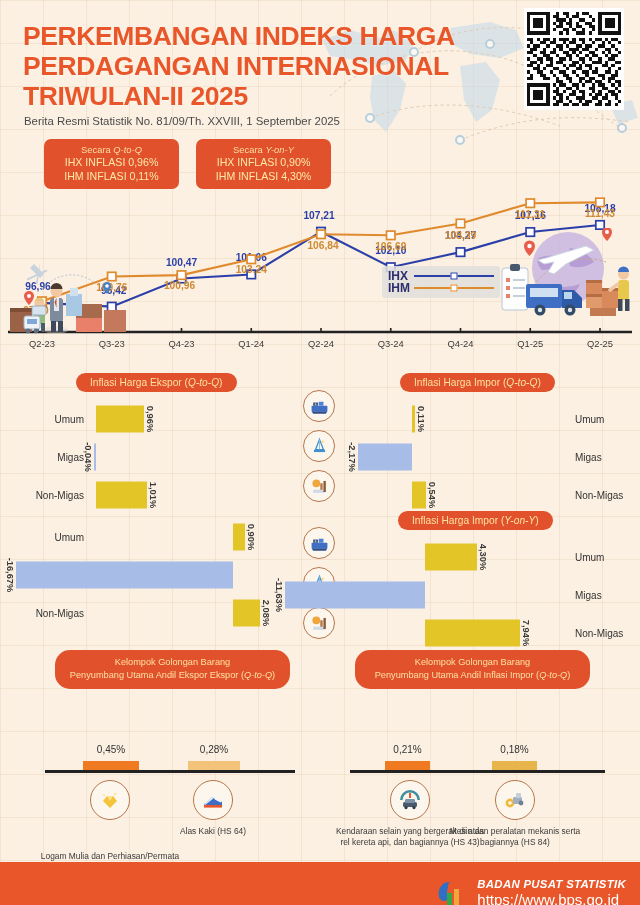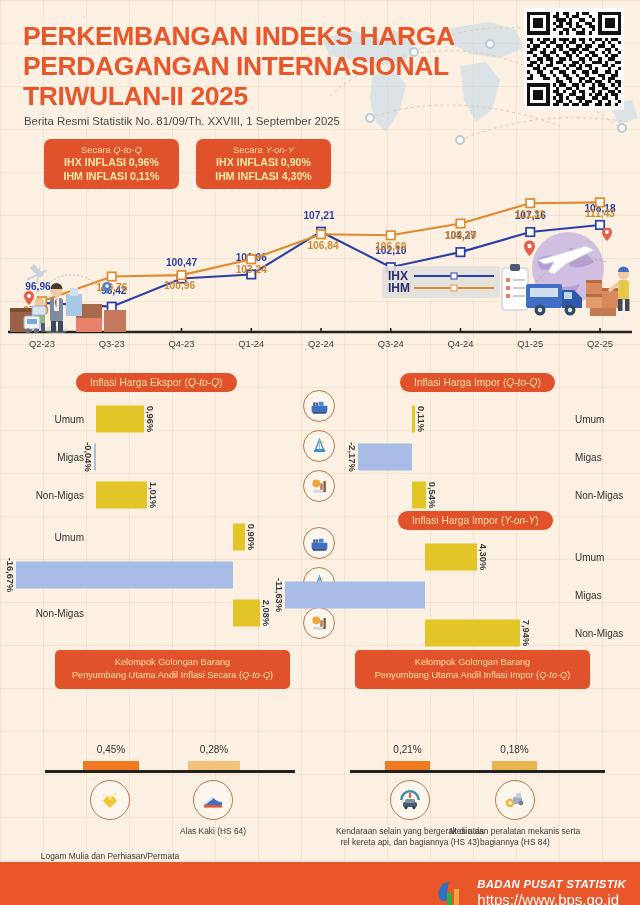--- a/index.html
+++ b/index.html
@@ -51,21 +51,21 @@
     position: absolute;
     background: #e0512c;
     border-radius: 7px;
     color: #ffe9b0;
     text-align: center;
     padding: 5px 10px 6px;
     line-height: 1.28;
   }
   .callout .c-head { font-size: 9.4px; color: #ffdfa0; }
   .callout .c-head i { font-style: italic; }
-  .callout .c-line { font-size: 10.6px; font-weight: bold; color: #ffe9a8; text-align: center; }
+  .callout .c-line { font-size: 10.6px; font-weight: normal; color: #ffe9a8; text-align: center; }
   #callout-qtoq { left: 44px; top: 139px; width: 135px; }
   #callout-yony { left: 196px; top: 139px; width: 135px; }
   
   .chart-area { position: absolute; left: 0; top: 170px; width: 640px; height: 195px; }
   .illus-left  { position: absolute; left: 8px;  top: 88px; width: 150px; height: 78px; }
   .illus-right { position: absolute; left: 490px;top: 58px; width: 150px; height: 108px; }
   .chart-svg { position: absolute; left: 0; top: 0; }
   .legend {
     position: absolute; left: 382px; top: 96px;
     width: 118px; height: 32px;
@@ -120,21 +120,21 @@
   .ic-circle {
     width: 32px; height: 32px; border-radius: 50%;
     border: 1.4px solid #b8764a; background: #fdf6ec;
     margin-bottom: 8px;
     display: flex; align-items: center; justify-content: center;
   }
   
   .sec-head {
     position: absolute;
     background: #e0512c; color: #ffe0a0;
-    border-radius: 5px; text-align: center;
+    border-radius: 15px; text-align: center;
     font-size: 9.2px; line-height: 1.45;
     padding: 6px 10px;
   }
   .sec-head i { font-style: italic; }
   .commod { position: absolute; }
   .commod-axis {
     position: absolute; height: 3px; background: #222;
   }
   .cbar { position: absolute; height: 9px; }
   .cval {
@@ -567,21 +567,21 @@
           <div class="bar-row">
             <div class="bar-cat" style="left: 235px;">Non-Migas</div>
             <div class="bar-el bar-pos" style="width: 95.28px; left: 85px;"></div>
             <div class="bar-val" style="left: 181.28px;">7,94%</div>
           </div>
         </div></div>
     </div>
 
   <div class="sec-head" style="left:55px; top:650px; width:235px;">
     <div>Kelompok Golongan Barang</div>
-    <div><span>Penyumbang Utama Andil Inflasi Secara (</span><i>Q-to-Q</i><span>)</span></div>
+    <div><span>Penyumbang Utama Andil Ekspor Ekspor (</span><i>Q-to-Q</i><span>)</span></div>
   </div>
   <div class="sec-head" style="left:355px; top:650px; width:235px;">
     <div>Kelompok Golongan Barang</div>
     <div><span>Penyumbang Utama Andil Inflasi Impor (</span><i>Q-to-Q</i><span>)</span></div>
   </div>
 
   <div id="commod-host">
       <div class="commod" style="left: 0px; top: 0px; width: 640px;">
         <div class="commod-axis" style="left: 45px; width: 250px; top: 770px;"></div>
         <div class="cbar" style="left: 83px; width: 56px; top: 761px; background: rgb(239, 122, 33);"></div>

